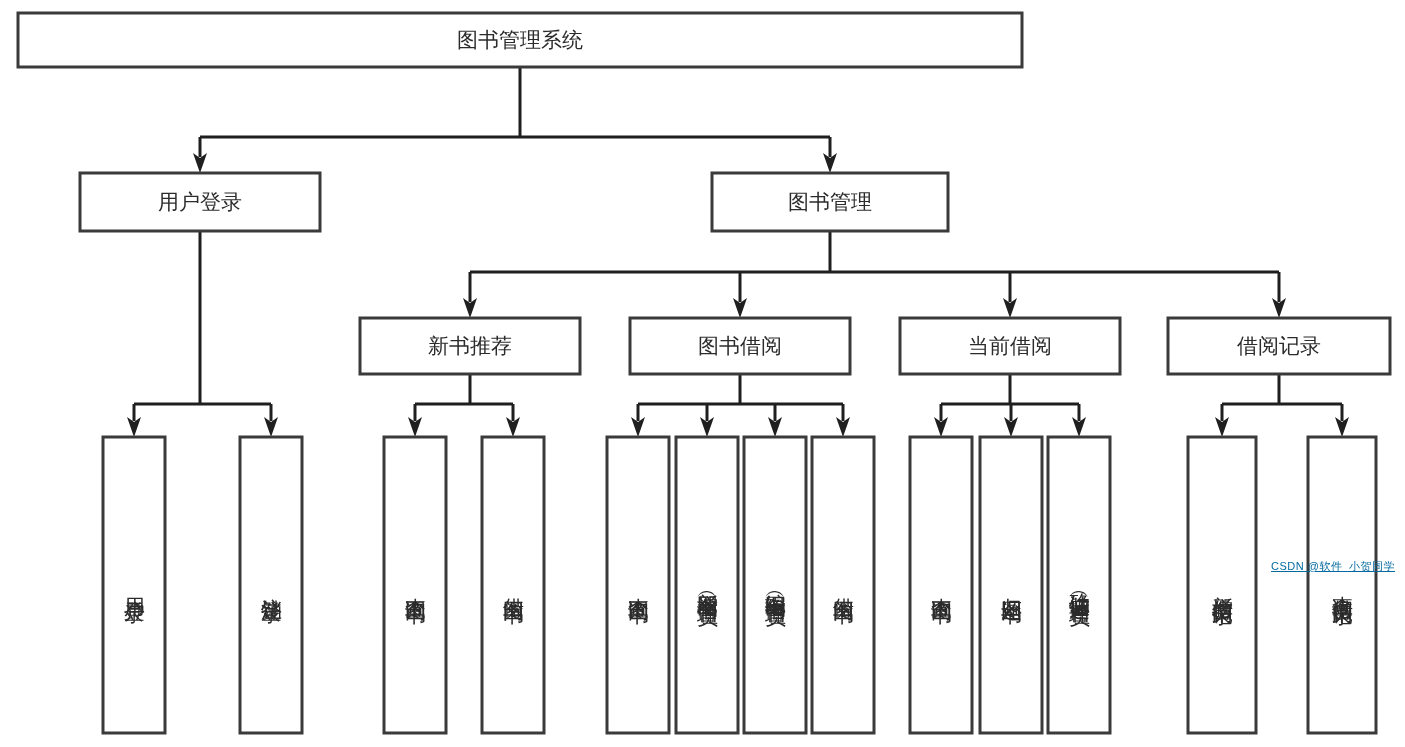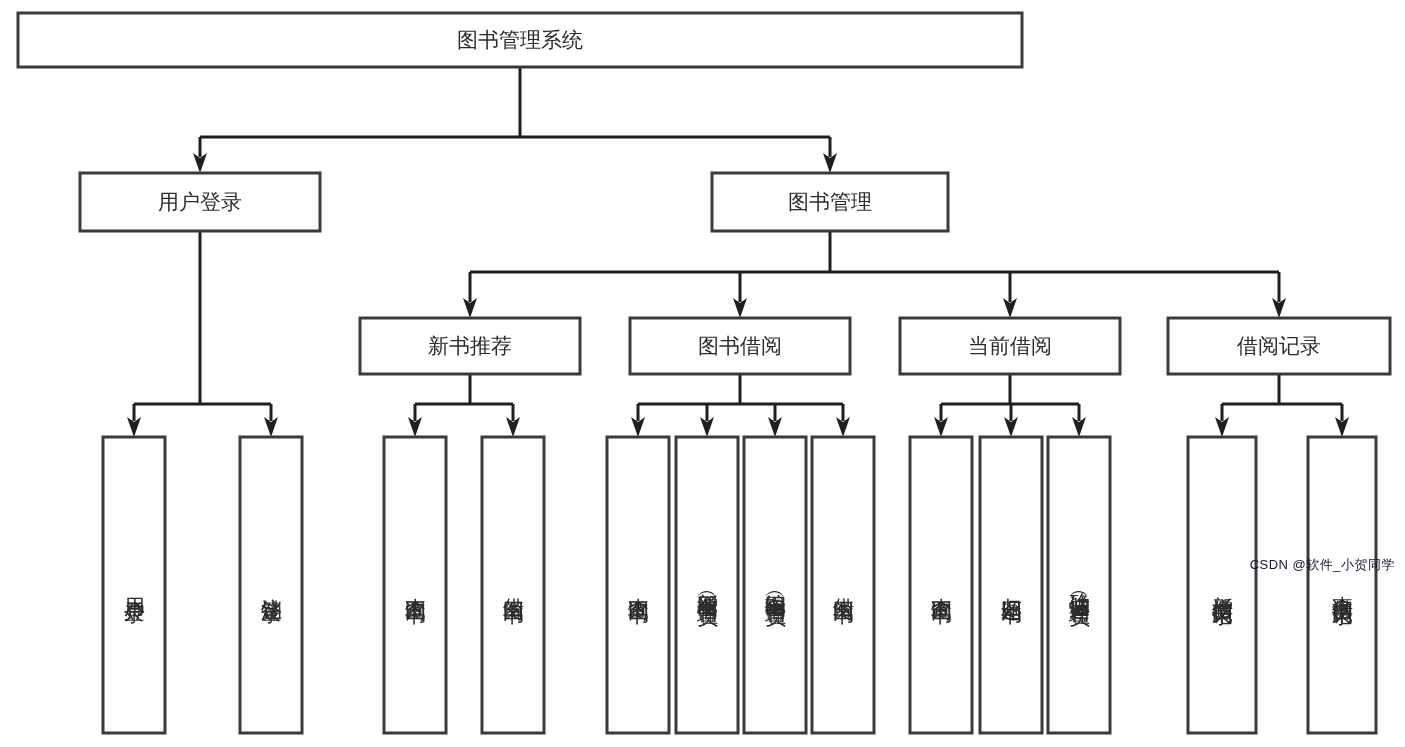--- a/index.html
+++ b/index.html
@@ -25,22 +25,23 @@
     writing-mode:vertical-rl;
     text-orientation:upright;
     font-family:"Liberation Sans","DejaVu Sans",sans-serif;
     font-size:21px;line-height:1.18;
     color:#2b2b2b;letter-spacing:2px;
     white-space:nowrap;pointer-events:none;
   }
   #watermark{
     position:absolute;right:10px;bottom:4px;
     font-family:"Liberation Sans","DejaVu Sans",sans-serif;
-    font-size:13px;color:#0f172a;letter-spacing:0.5px;
+    font-size:11px;color:#0369a1;letter-spacing:0.5px;
     user-select:none;
+    text-decoration:underline;
   }
 </style>
 </head>
 <body>
 
 <div id="diagram-root">
 
   <svg id="tree-svg" viewBox="0 0 1405 747" xmlns="http://www.w3.org/2000/svg">
     <g id="connectors-layer">
         <line x1="520" y1="67" x2="520" y2="137" class="connector"></line>

